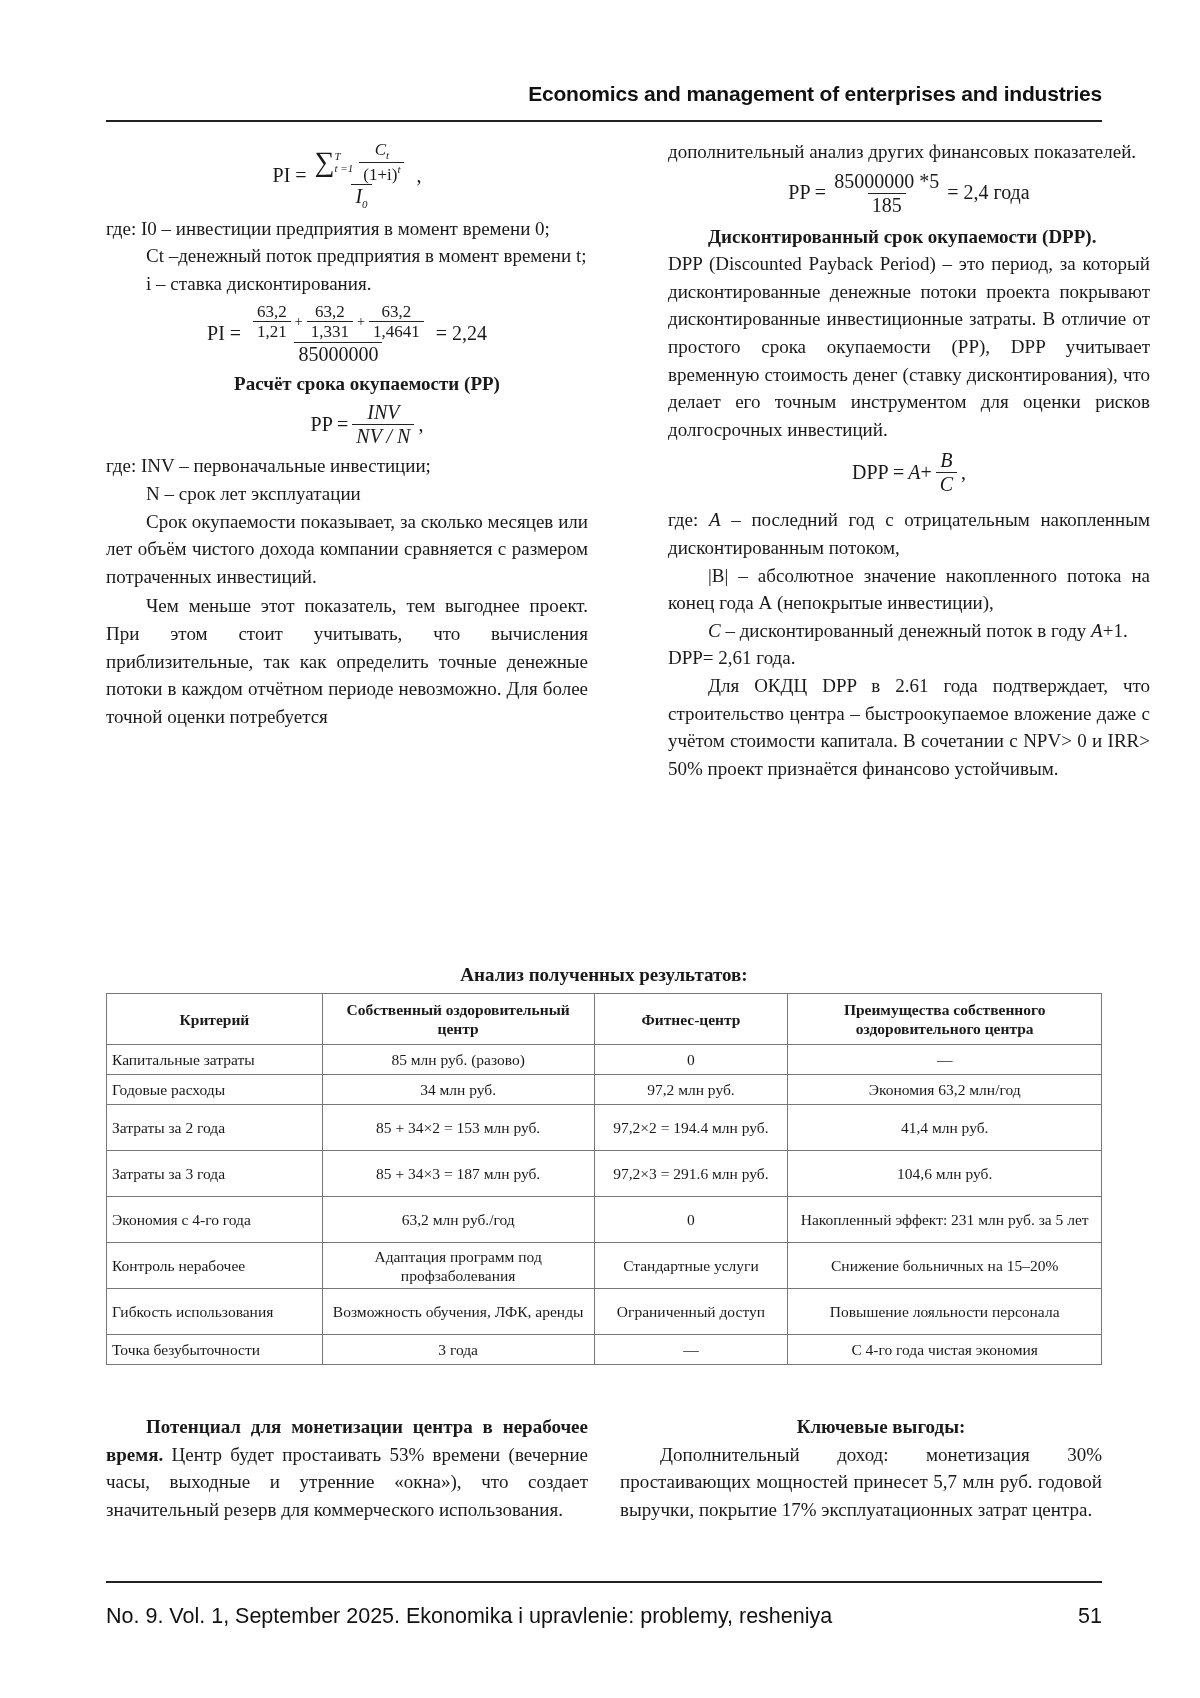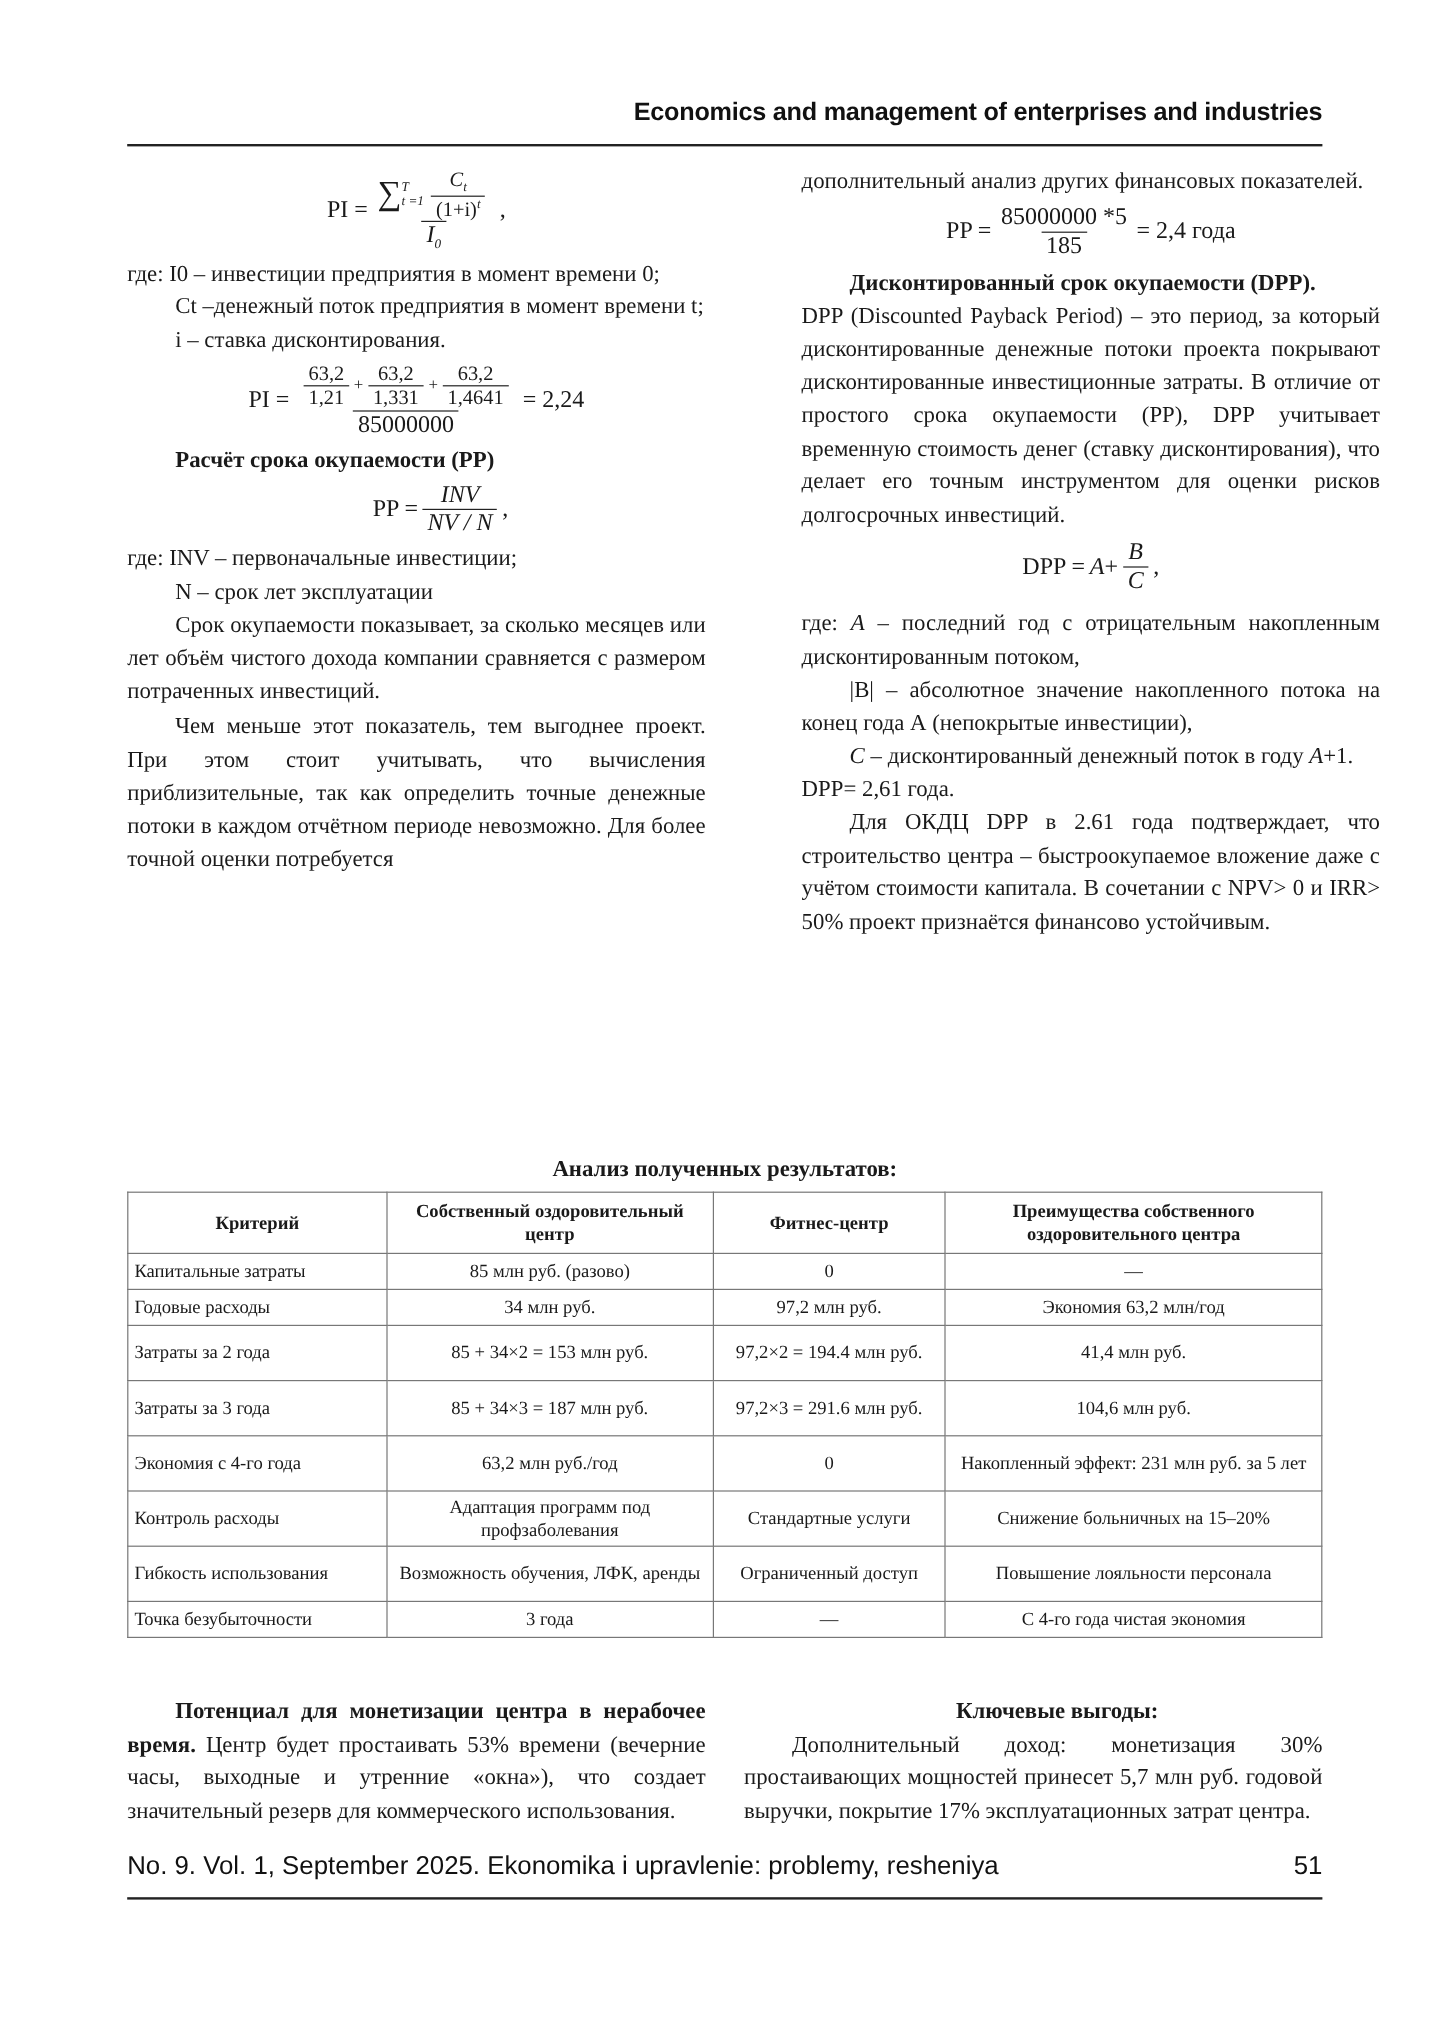--- a/index.html
+++ b/index.html
@@ -31,21 +31,21 @@
   .table-title { position: absolute; left: 106px; top: 964px; width: 996px; text-align: center; font-weight: bold; font-size: 19px; }
   table.results { position: absolute; left: 106px; top: 993px; width: 996px; border-collapse: collapse; font-size: 15.5px; line-height: 19px; }
   table.results th, table.results td { border: 1.3px solid #777; padding: 2px 5px; vertical-align: middle; }
   table.results th { font-weight: bold; text-align: center; height: 51px; }
   table.results td { text-align: center; }
   table.results td.crit { text-align: left; }
   table.results tr.r1 td { height: 30px; }
   table.results tr.r2 td { height: 46px; }
 
   .foot-rule { position: absolute; left: 106px; top: 1581px; width: 996px; height: 2px; background: #222; }
-  .footer { position: absolute; left: 106px; top: 1543px; width: 996px; display: flex; justify-content: space-between;
+  .footer { position: absolute; left: 106px; top: 1604px; width: 996px; display: flex; justify-content: space-between;
     font-family: "Liberation Sans", "DejaVu Sans", sans-serif; font-size: 21.5px; color: #111; }
 
   .bottom-col { position: absolute; top: 1413px; width: 482px; font-size: 19px; line-height: 27.6px; text-align: justify; }
 </style>
 </head>
 <body>
 
 <div class="header">Economics and management of enterprises and industries</div>
 <div class="header-rule"></div>
 
@@ -90,21 +90,21 @@
         <span class="frac small-frac">
             <span class="num">63,2</span>
             <span class="den">1,4641</span>
           </span>
       </span>
       <span class="den">85000000</span>
     </span>
     <span>= 2,24</span>
   </div>
 
-  <p class="indent bold" style="text-align:left;margin-top:2px;">Расчёт срока окупаемости (PP)</p>
+  <p class="indent bold" style="text-align:center;margin-top:2px;">Расчёт срока окупаемости (PP)</p>
 
   <div class="formula" style="margin-left:40px;">
     <span>PP =</span>
     <span class="frac it">
         <span class="num">INV</span>
         <span class="den">NV / N</span>
       </span>
     <span>,</span>
   </div>
 
@@ -188,21 +188,21 @@
       <td>97,2×3 = 291.6 млн руб.</td>
       <td>104,6 млн руб.</td>
     </tr>
     <tr class="r2">
       <td class="crit">Экономия с 4-го года</td>
       <td>63,2 млн руб./год</td>
       <td>0</td>
       <td>Накопленный эффект: 231 млн руб. за 5 лет</td>
     </tr>
     <tr class="r2">
-      <td class="crit">Контроль расходы</td>
+      <td class="crit">Контроль нерабочее</td>
       <td>Адаптация программ под профзаболевания</td>
       <td>Стандартные услуги</td>
       <td>Снижение больничных на 15–20%</td>
     </tr>
     <tr class="r2">
       <td class="crit">Гибкость использования</td>
       <td>Возможность обучения, ЛФК, аренды</td>
       <td>Ограниченный доступ</td>
       <td>Повышение лояльности персонала</td>
     </tr>

